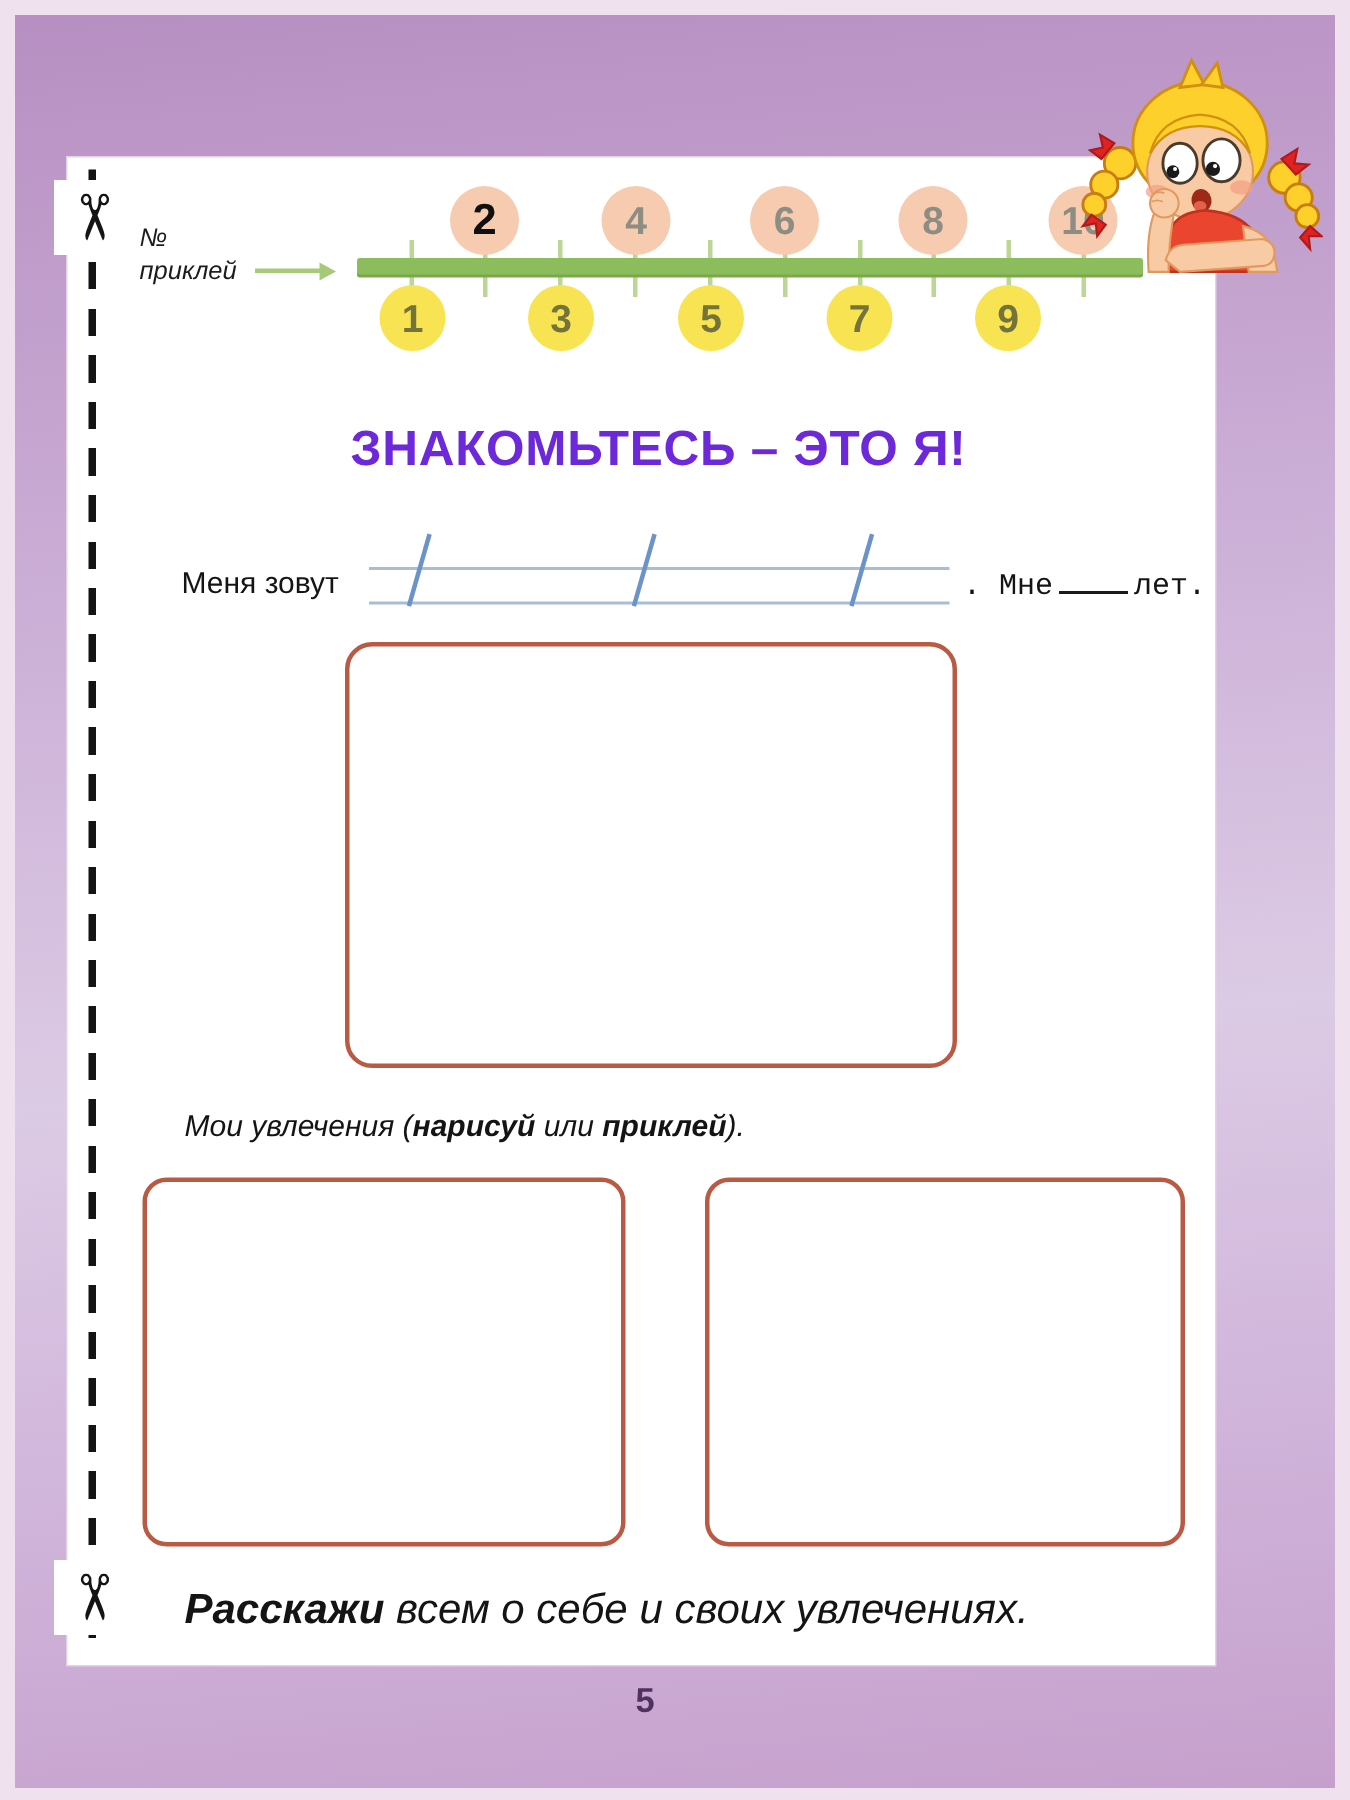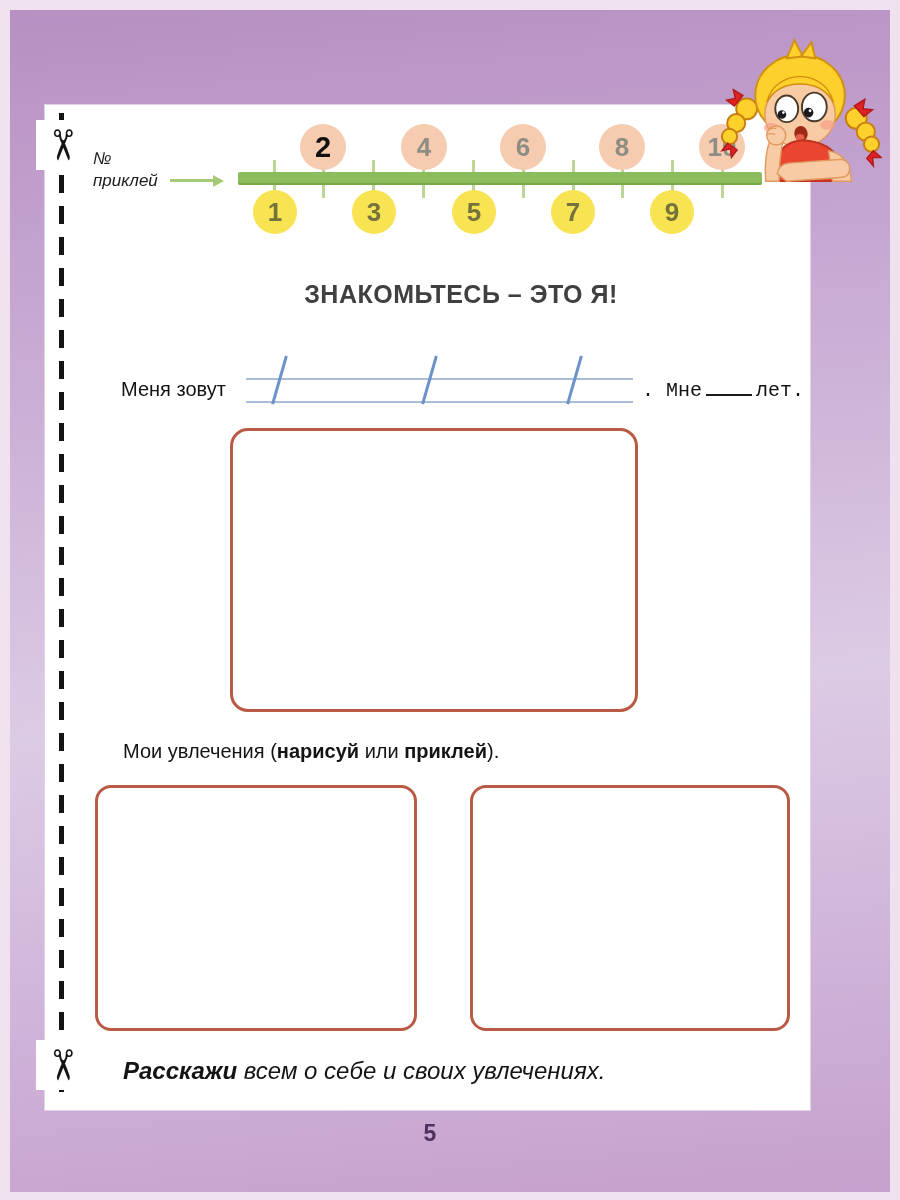--- a/index.html
+++ b/index.html
@@ -56,40 +56,40 @@
     position:absolute;border-radius:50%;display:flex;align-items:center;justify-content:center;
     font-weight:bold;z-index:3;
   }
   .num-circle.even{width:46px;height:46px;top:19px;background:#f6cbb0;color:#8e8d84;font-size:26px;}
   .num-circle.odd {width:44px;height:44px;top:85px;background:#f8e352;color:#73733b;font-size:26px;}
   .num-circle.current{color:#101010;font-size:29px;}
   
   .girl{position:absolute;left:675px;top:-77px;width:162px;height:154px;z-index:5;}
   
   .page-title{
-    position:absolute;left:0;top:175px;width:710px;padding-left:61px;
-    text-align:center;font-size:25px;font-weight:bold;letter-spacing:.5px;color:#404040;
+    position:absolute;left:0;top:175px;width:710px;padding-left:39px;
+    text-align:center;font-size:33px;font-weight:bold;letter-spacing:.5px;color:#6d28d9;
   }
   
   .name-prompt{position:absolute;left:76px;top:272px;font-size:20px;color:#141414;line-height:24px;}
   .wline{position:absolute;height:2px;background:#a9bdd6;left:201px;width:387px;}
   .wline.l1{top:273px;}
   .wline.l2{top:296px;}
   .wslash{position:absolute;top:250px;width:2.5px;height:50px;background:#6b93c9;transform:rotate(16deg);}
   .name-tail{position:absolute;left:597px;top:272px;font-size:20px;color:#141414;line-height:24px;white-space:nowrap;font-family:Liberation Mono, monospace;}
   .age-blank{display:inline-block;width:46px;border-bottom:2.5px solid #1a1a1a;height:17px;margin:0 4px;}
   
   .draw-box{position:absolute;border:3px solid #b95b44;border-radius:18px;background:#fff;}
   .photo-box{left:185px;top:323px;width:402px;height:278px;}
   .hobby-box{top:680px;height:240px;border-radius:16px;}
   .hobby-box.left{left:50px;width:316px;}
   .hobby-box.right{left:425px;width:314px;}
   
-  .hobbies-caption{position:absolute;left:78px;top:635px;font-size:20px;color:#141414;}
-  .footer-instruction{position:absolute;left:78px;top:952px;font-size:24px;font-style:italic;color:#141414;}
+  .hobbies-caption{position:absolute;left:78px;top:635px;font-size:20px;font-style:italic;color:#141414;}
+  .footer-instruction{position:absolute;left:78px;top:952px;font-size:28px;font-style:italic;color:#141414;}
   .b{font-weight:bold;}
   
   .page-number{
     position:absolute;left:385px;top:1120px;width:90px;text-align:center;
     font-size:23px;font-weight:bold;color:#4f3260;
   }
 </style>
 </head>
 <body>
 

